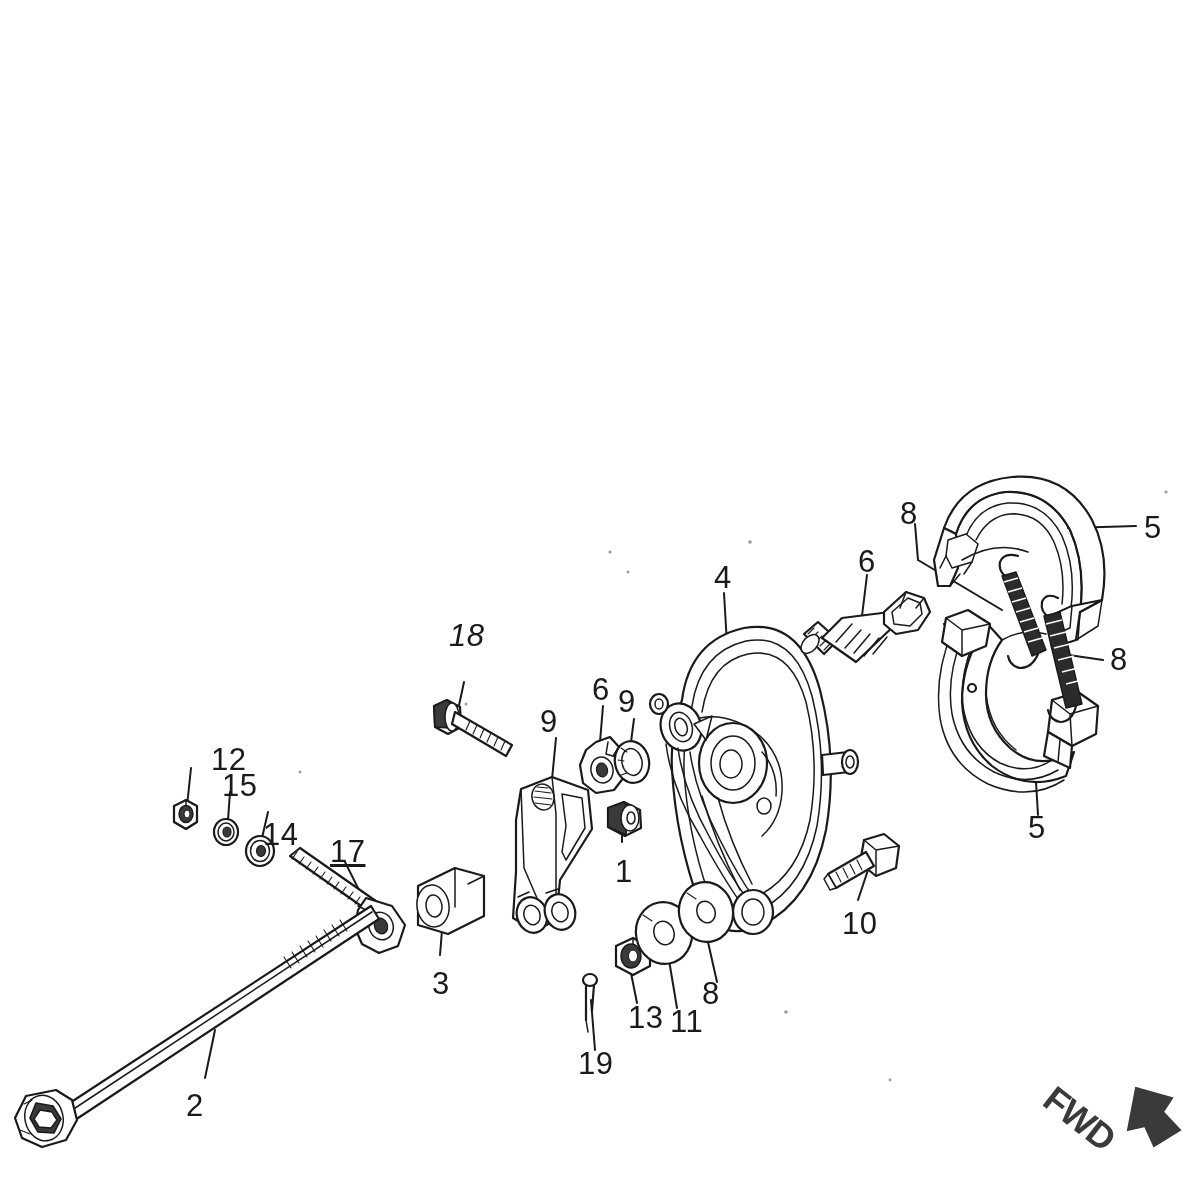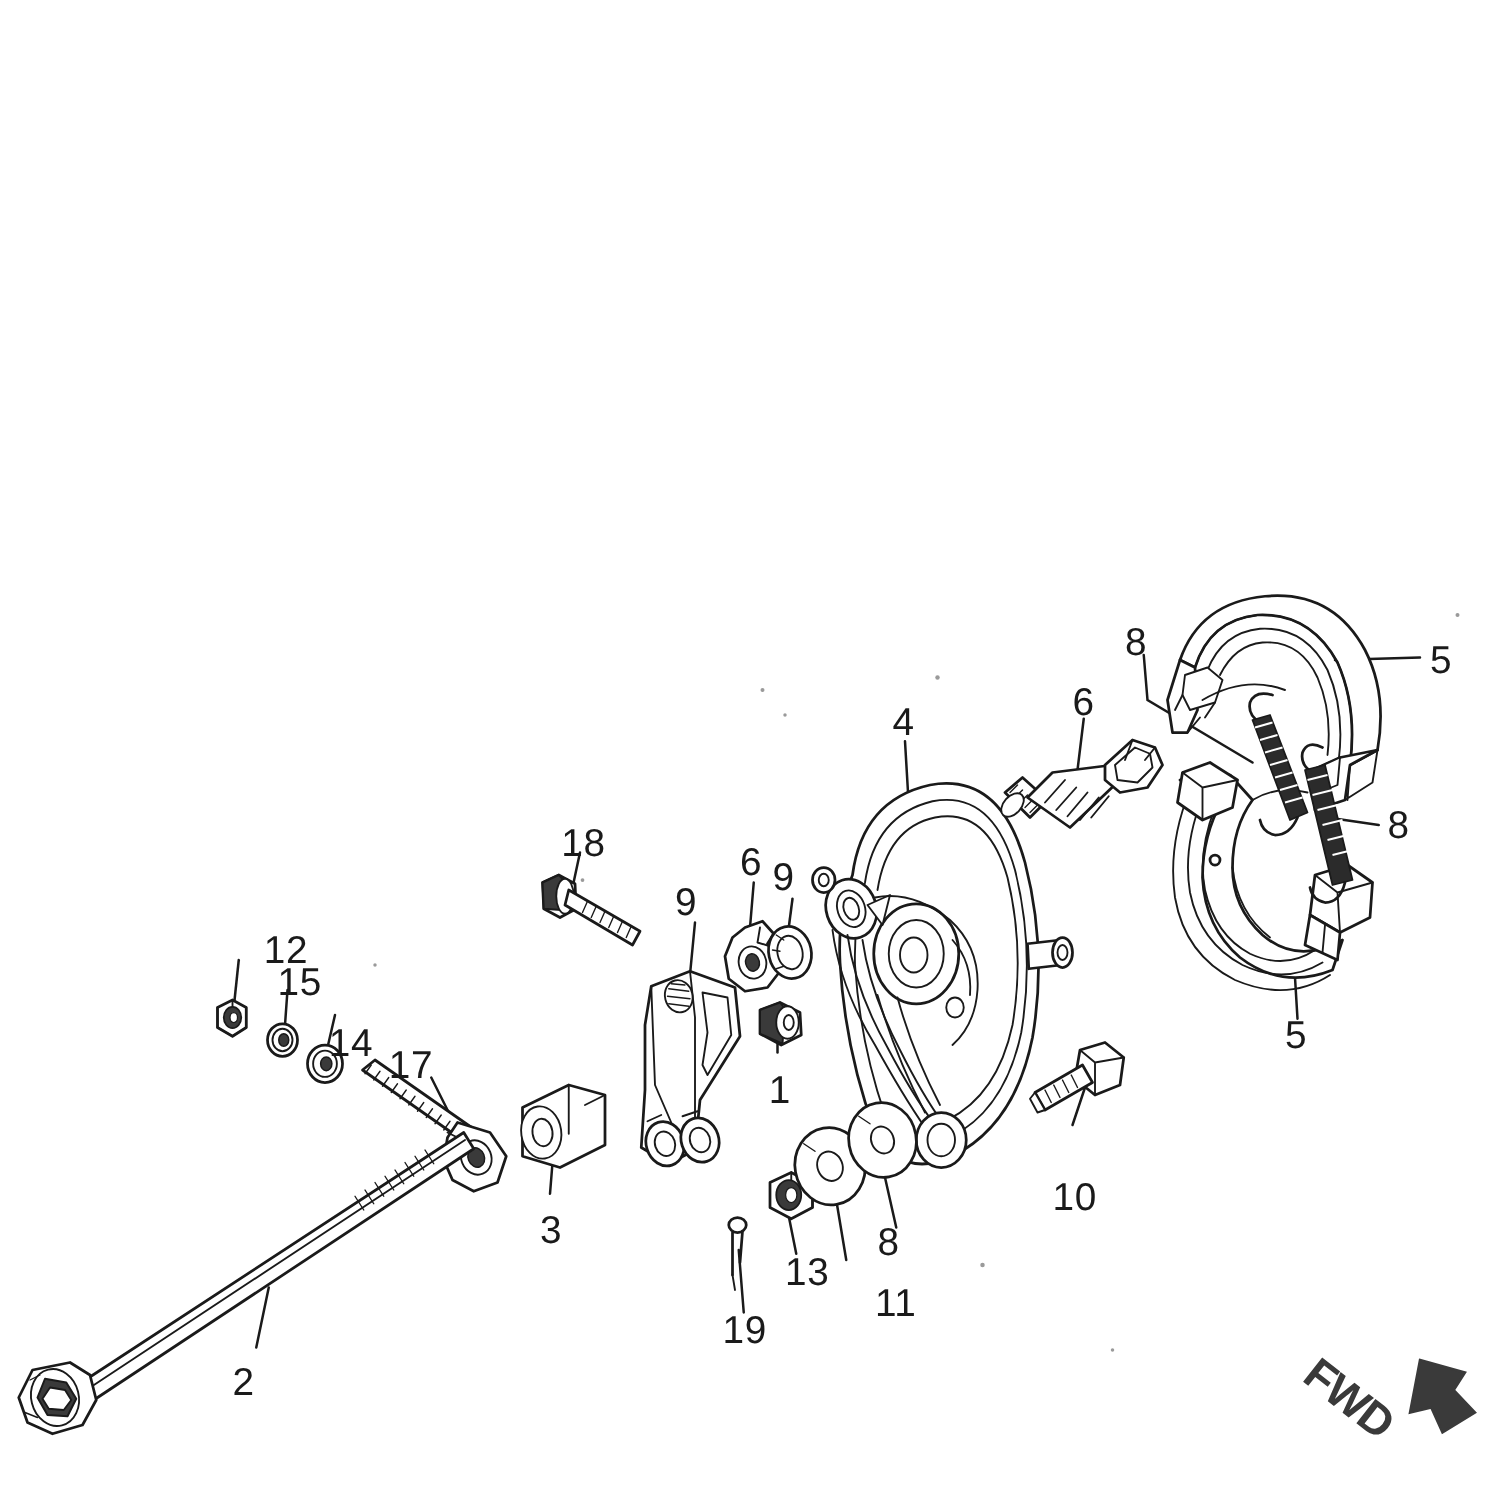--- a/index.html
+++ b/index.html
@@ -417,32 +417,32 @@
     <g>
       <path fill="#3a3a3a" stroke="#3a3a3a" stroke-width="2" d="M1136 1088 L1172 1098 L1163 1112 L1180 1130 L1154 1146 L1145 1126 L1128 1130 Z"></path>
     </g>
   </svg>
 
   <div class="callout-label" style="left:182px;  top:744px;margin-left:29px;">12</div>
   <div class="callout-label" style="left:222px;  top:770px;">15</div>
   <div class="callout-label" style="left:263px;  top:791px;margin-top:28px;">14</div>
   <div class="callout-label" style="left:186px;  top:1090px;">2</div>
   <div class="callout-label" style="left:432px;  top:968px;">3</div>
-  <div class="callout-label" style="left:311px;  top:836px;">17</div>
-  <div class="callout-label" style="left:449px;  top:659px;">18</div>
+  <div class="callout-label" style="left:330px;  top:836px;text-decoration:underline;">17</div>
+  <div class="callout-label" style="left:449px;  top:620px;font-style:italic;">18</div>
   <div class="callout-label" style="left:540px;  top:706px;">9</div>
   <div class="callout-label" style="left:592px;  top:674px;">6</div>
   <div class="callout-label" style="left:618px;  top:686px;">9</div>
   <div class="callout-label" style="left:615px;  top:856px;">1</div>
   <div class="callout-label" style="left:714px;  top:562px;">4</div>
   <div class="callout-label" style="left:858px;  top:546px;">6</div>
-  <div class="callout-label" style="left:842px;  top:942px;text-align:right;">10</div>
+  <div class="callout-label" style="left:842px;  top:908px;text-align:right;">10</div>
   <div class="callout-label" style="left:578px;  top:1048px;">19</div>
   <div class="callout-label" style="left:628px;  top:1002px;text-align:center;">13</div>
-  <div class="callout-label" style="left:700px;  top:1006px;margin-top:21px;">11</div>
+  <div class="callout-label" style="left:670px;  top:1006px;">11</div>
   <div class="callout-label" style="left:702px;  top:978px;">8</div>
   <div class="callout-label" style="left:1144px; top:512px;">5</div>
   <div class="callout-label" style="left:1028px; top:812px;">5</div>
   <div class="callout-label" style="left:900px;  top:498px;">8</div>
   <div class="callout-label" style="left:1110px; top:644px;">8</div>
 
   <div class="fwd-mark">
     <div class="fwd-text">FWD</div>
   </div>
 

